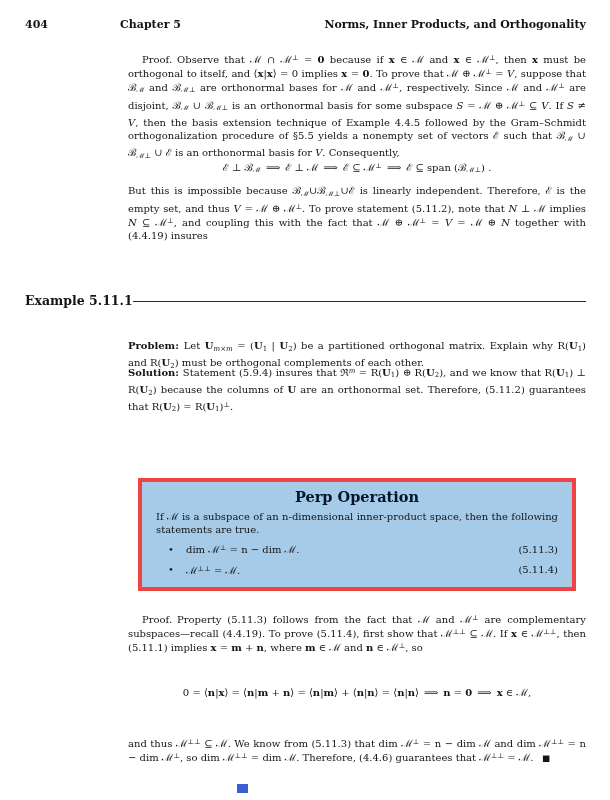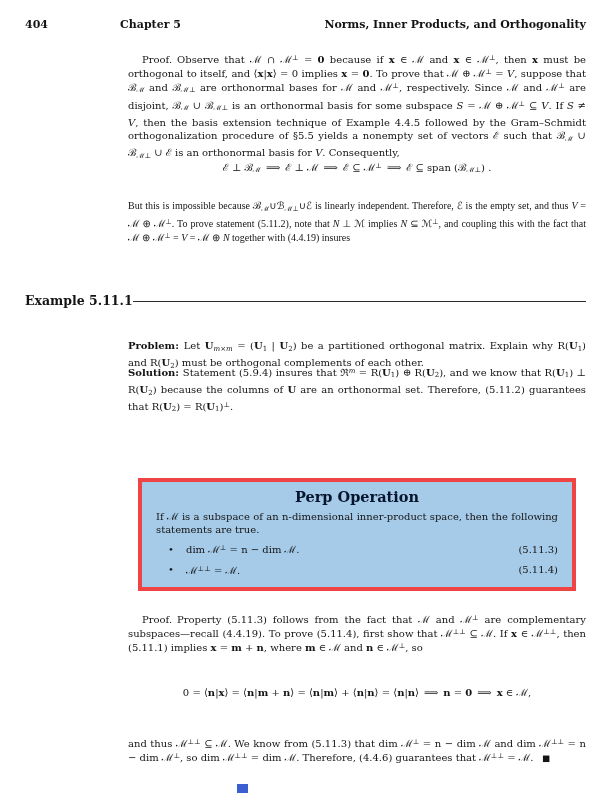--- a/index.html
+++ b/index.html
@@ -13,21 +13,21 @@
           font-weight:bold;font-size:11px;line-height:14px;}
   .pagenum{position:absolute;left:0;top:0;}
   .chapter{position:absolute;left:95px;top:0;}
   .booktitle{position:absolute;right:0;top:0;}
   
   .para{position:absolute;left:128px;width:458px;text-align:justify;}
   .indent{text-indent:14px;}
   .disp{position:absolute;left:128px;width:458px;text-align:center;}
   .pos-p1{top:52px;}
   .pos-d1{top:160px;}
-  .pos-p2{top:199px;font-family:Liberation Serif, serif;}
+  .pos-p2{top:184px;}
   .pos-d2{top:264px;}
   .pos-ex{top:294px;}
   .pos-prob{top:339px;}
   .pos-sol{top:365px;}
   .pos-box{top:478px;}
   .pos-p3{top:612px;}
   .pos-d3{top:686px;}
   .pos-p4{top:736px;}
   .pos-marker{top:784px;}
   

